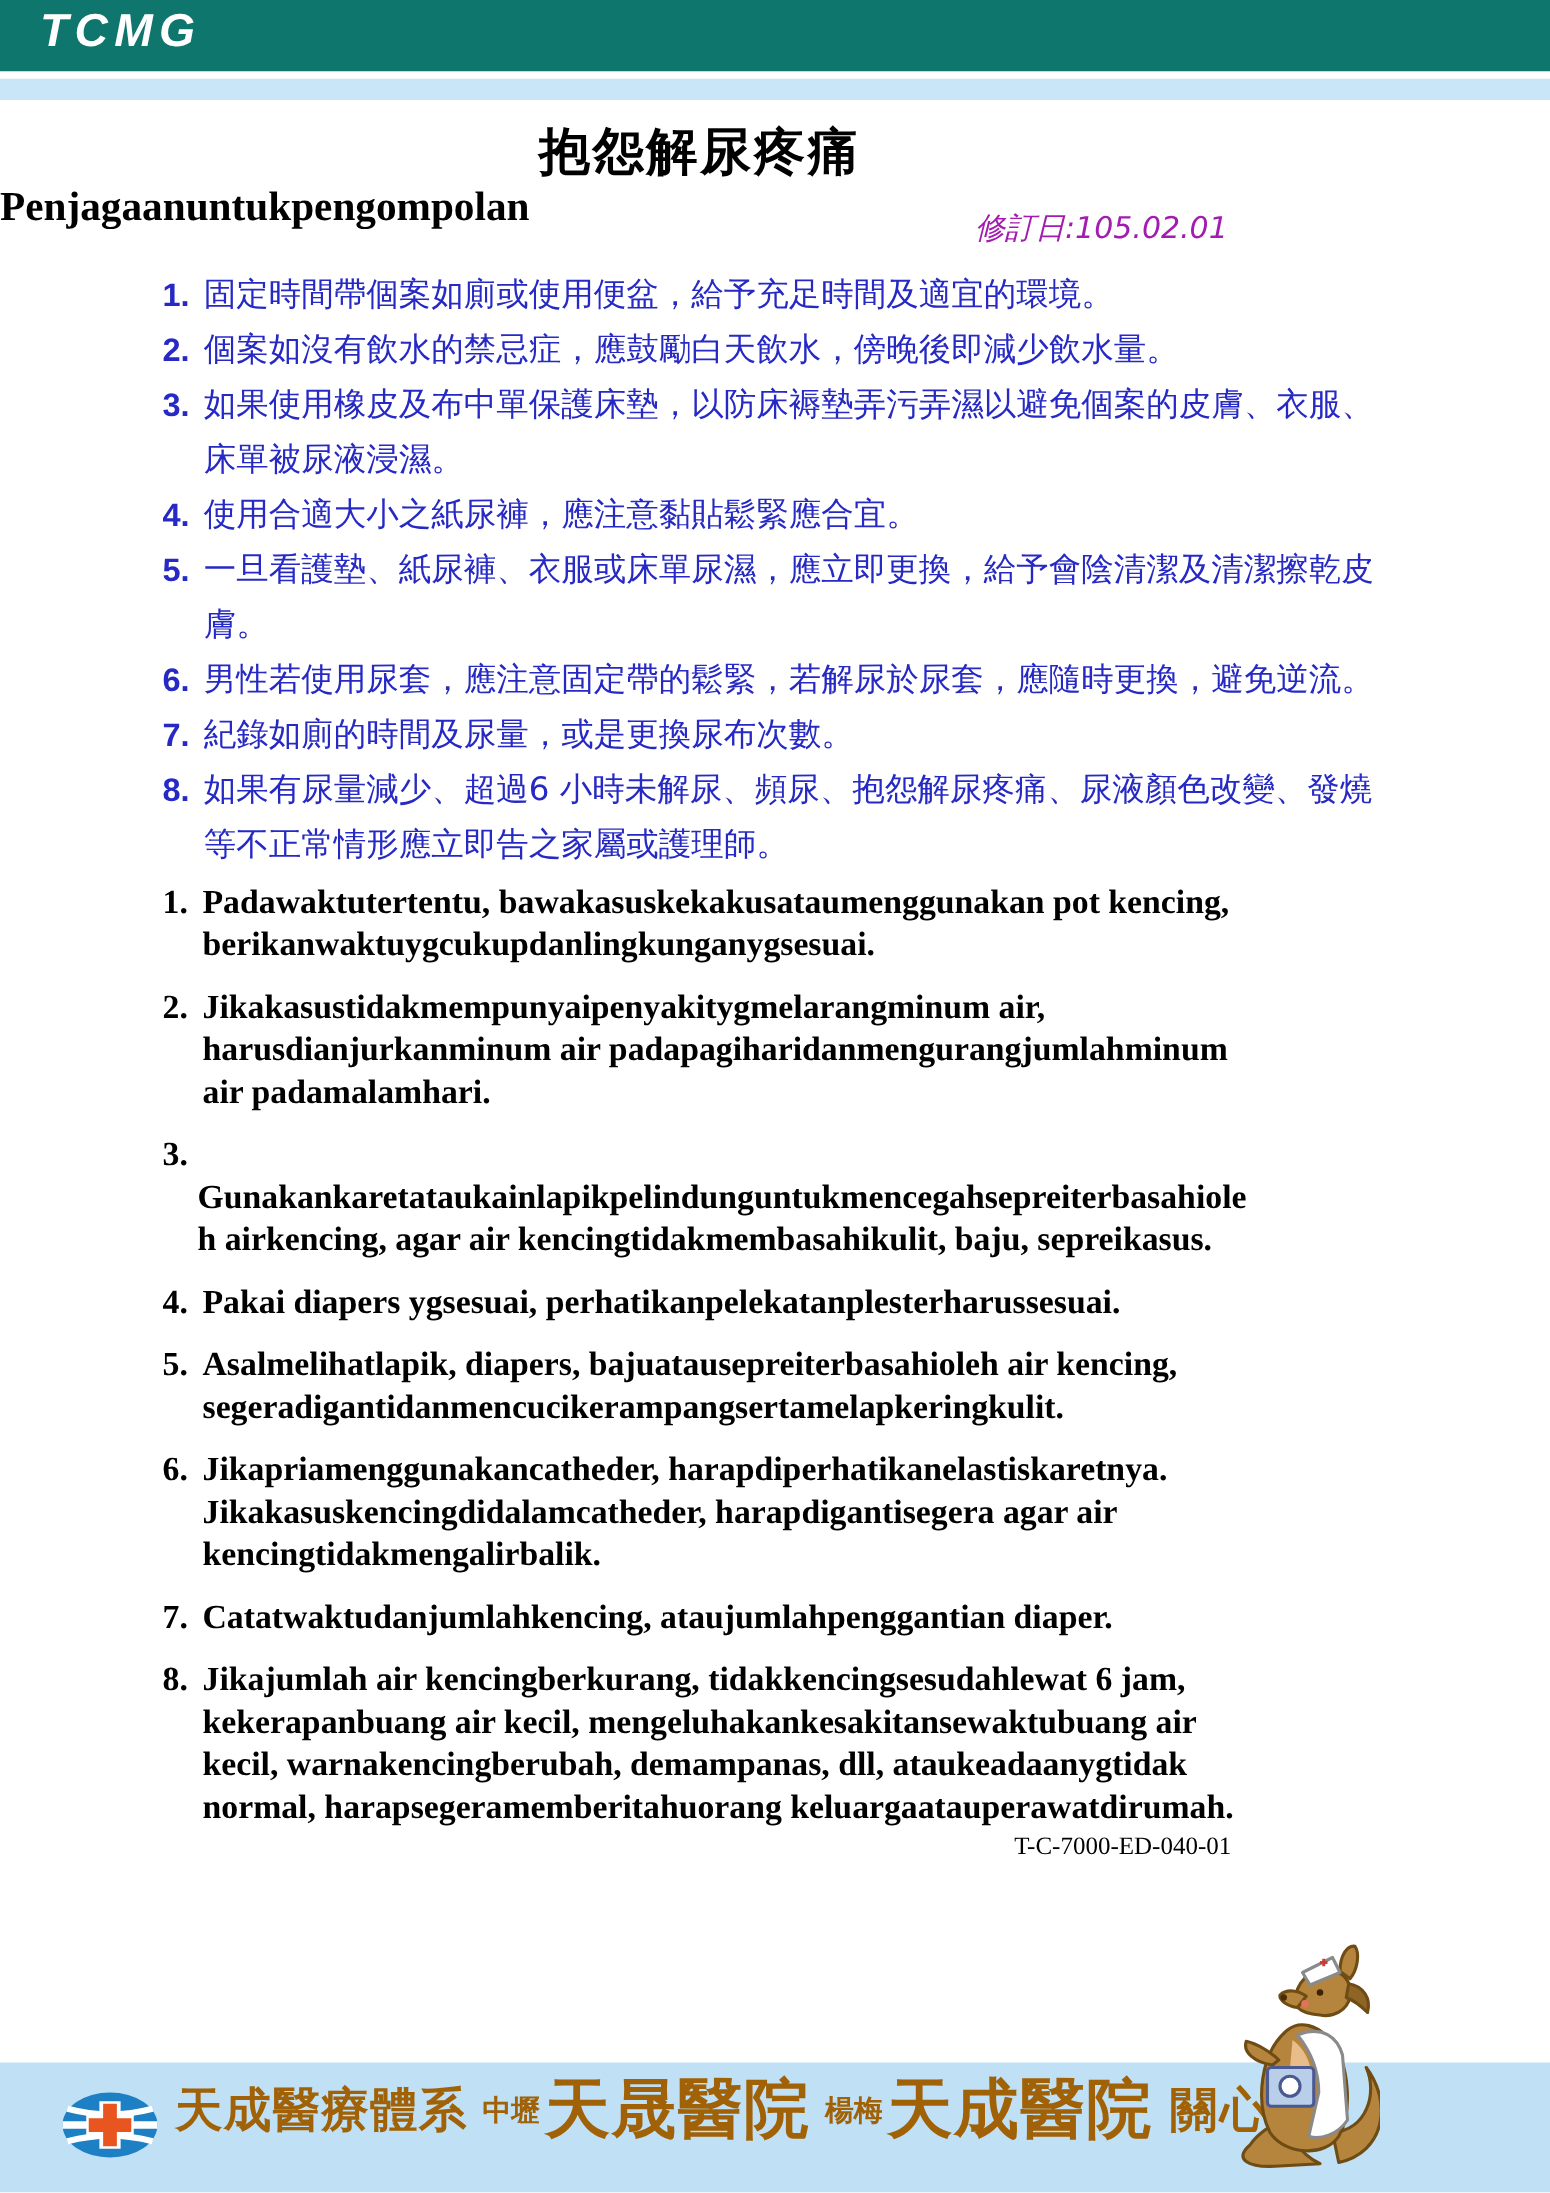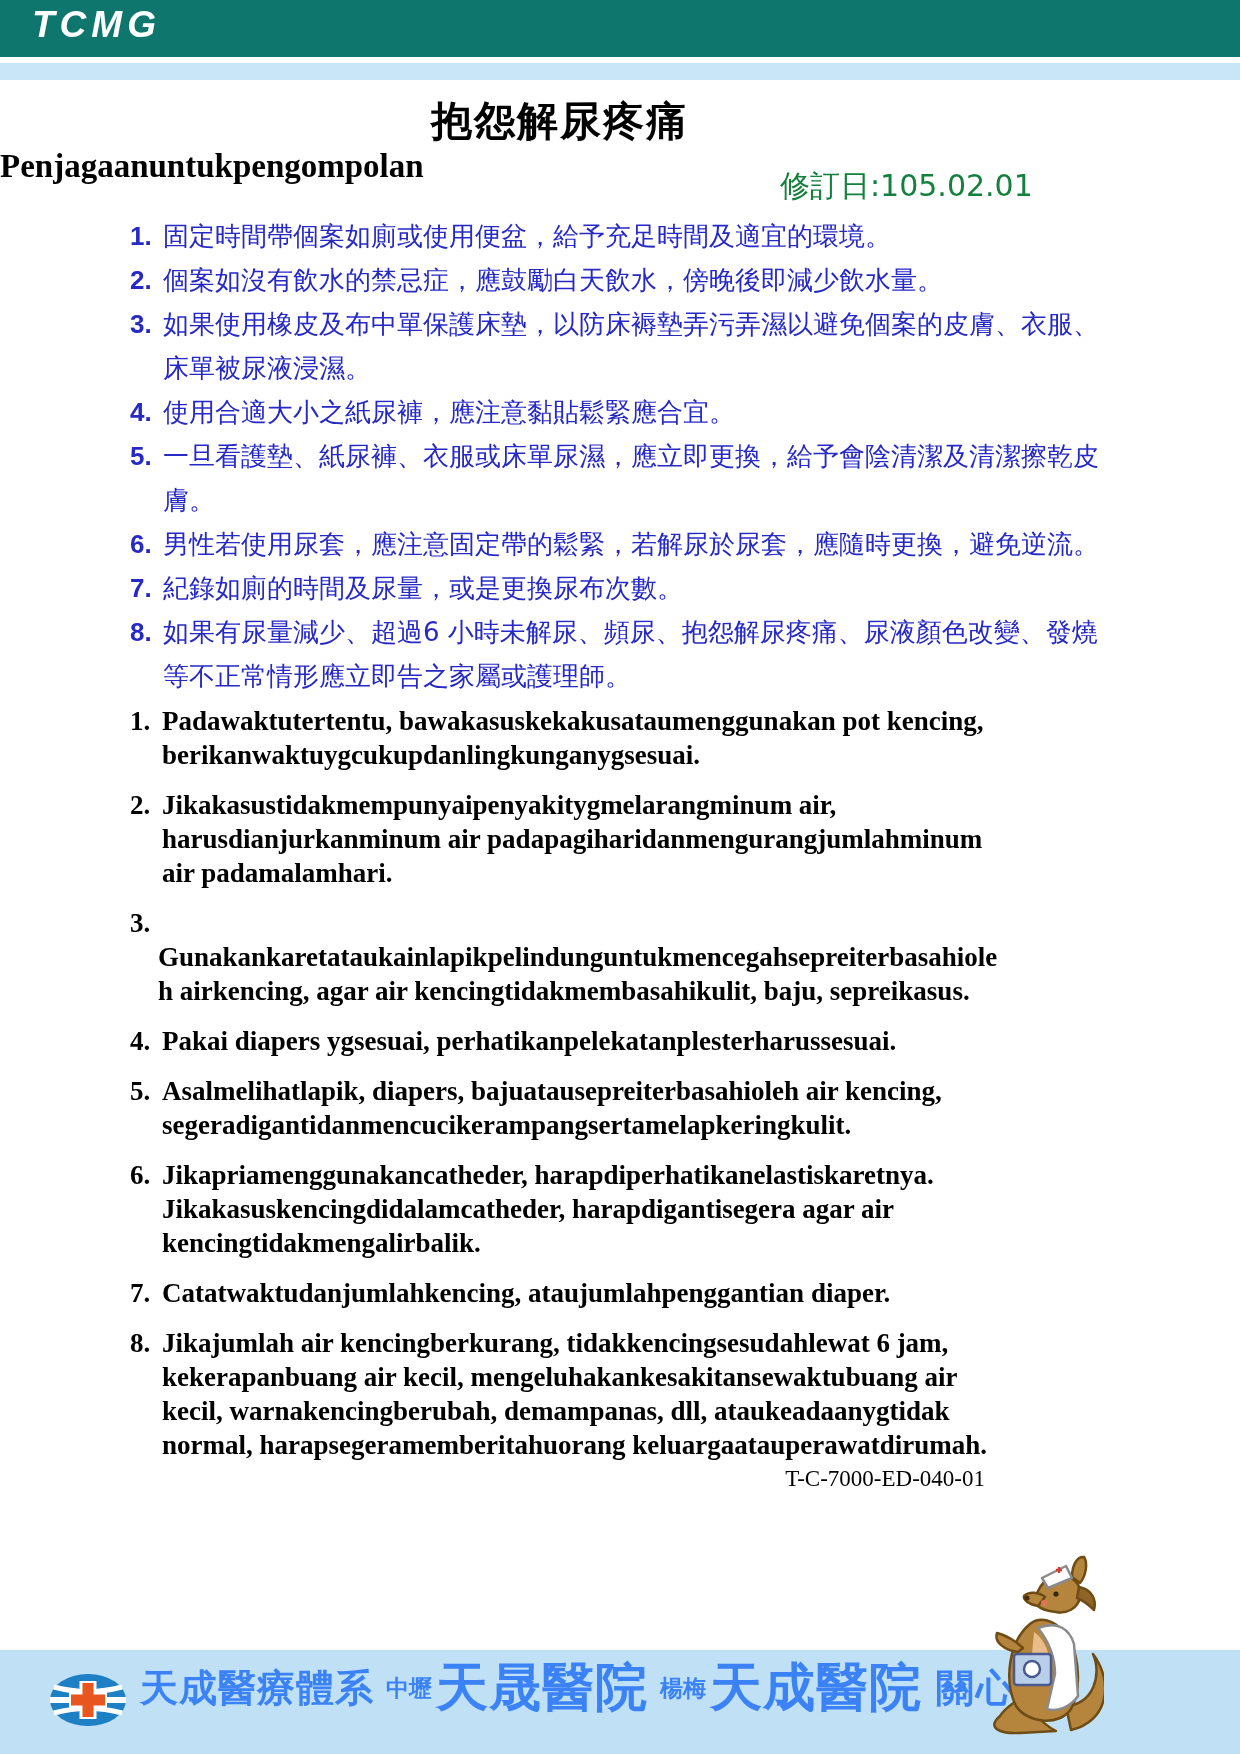--- a/index.html
+++ b/index.html
@@ -32,21 +32,21 @@
     letter-spacing:2px;
   }
   .title-id {
     position:absolute; top:148px; left:0; width:1110px;
     text-align:left;
     font-family:"Liberation Serif", serif;
     font-size:33px; font-weight:bold; color:#000;
   }
   .revision {
     position:absolute; top:166px; left:780px;
-    font-size:30px; color:#15803d;
+    font-size:24px; color:#a21caf;font-style:italic;
   }
   
   .zh-list {
     position:absolute; top:214px; left:130px; width:980px;
     list-style:none;
   }
   .zh-item {
     display:flex; color:#2629c4;
     font-size:26px; line-height:44px; font-weight:400;
   }
@@ -68,32 +68,32 @@
   .id-item .num { flex:none; width:32px; }
   .id-item .txt { flex:1; overflow-wrap:anywhere; }
   .id-item.num-block { display:block; }
   .id-item.num-block .num { display:block; }
   .id-item.num-block .txt { display:block; margin-left:28px; }
   
   .doc-code {
     position:absolute; top:1466px; left:0; width:985px;
     text-align:right;
     font-family:"Liberation Serif", serif;
-    font-size:23px; color:#000;
+    font-size:20px; color:#000;
   }
   
   .footer-band {
     position:absolute; top:1650px; left:0; width:1240px; height:104px;
     background:#bfe0f5;
   }
   .footer-logo { position:absolute; left:48px; top:1672px; }
   .footer-row {
     position:absolute; left:140px; top:1650px; height:76px;
     display:flex; align-items:center;
-    color:#3b82f6; white-space:nowrap;
+    color:#a16207; white-space:nowrap;
   }
   .f-brand   { font-size:38px; font-weight:bold; letter-spacing:1px; }
   .f-city    { font-size:23px; font-weight:bold; margin:0 4px 0 12px; }
   .f-hosp    { font-size:52px; font-weight:bold; letter-spacing:1px; }
   .f-tagline { font-size:38px; font-weight:bold; margin-left:14px; letter-spacing:2px; }
   .mascot { position:absolute; left:972px; top:1554px; }
 </style>
 </head>
 <body>
 

